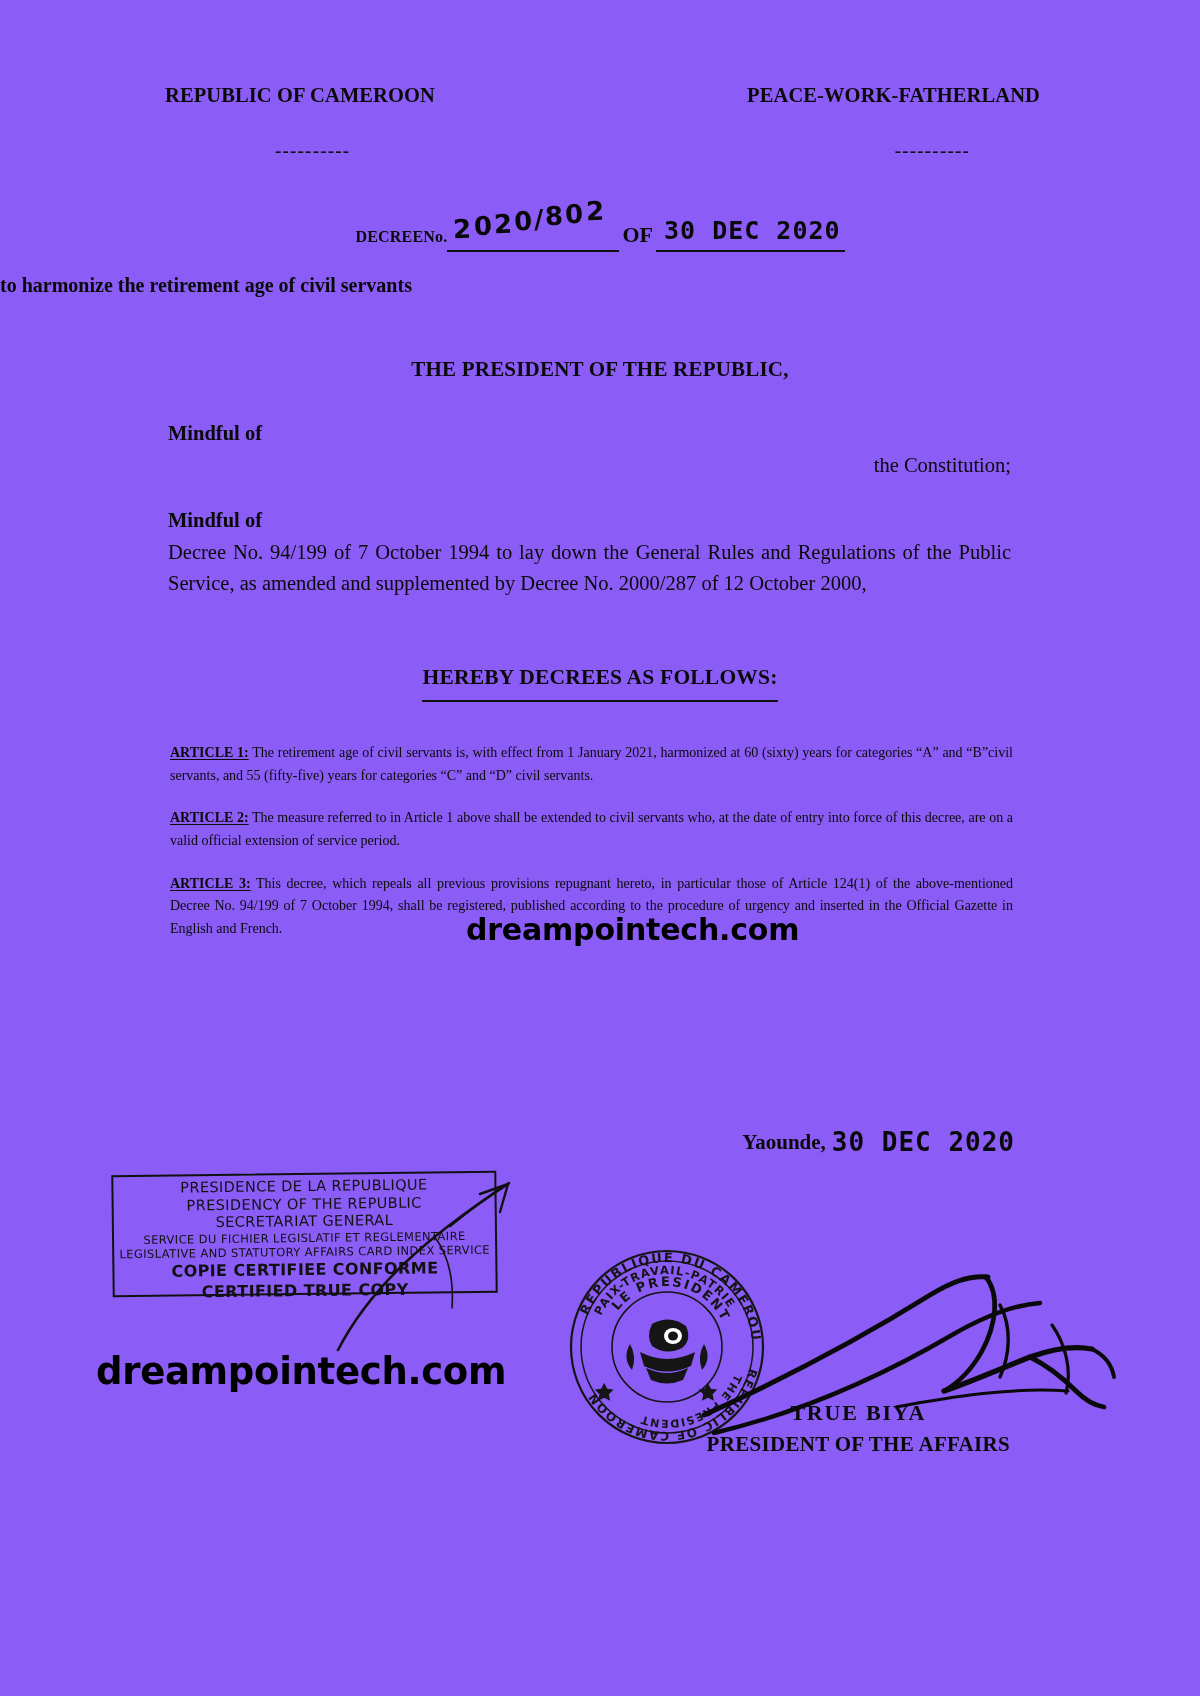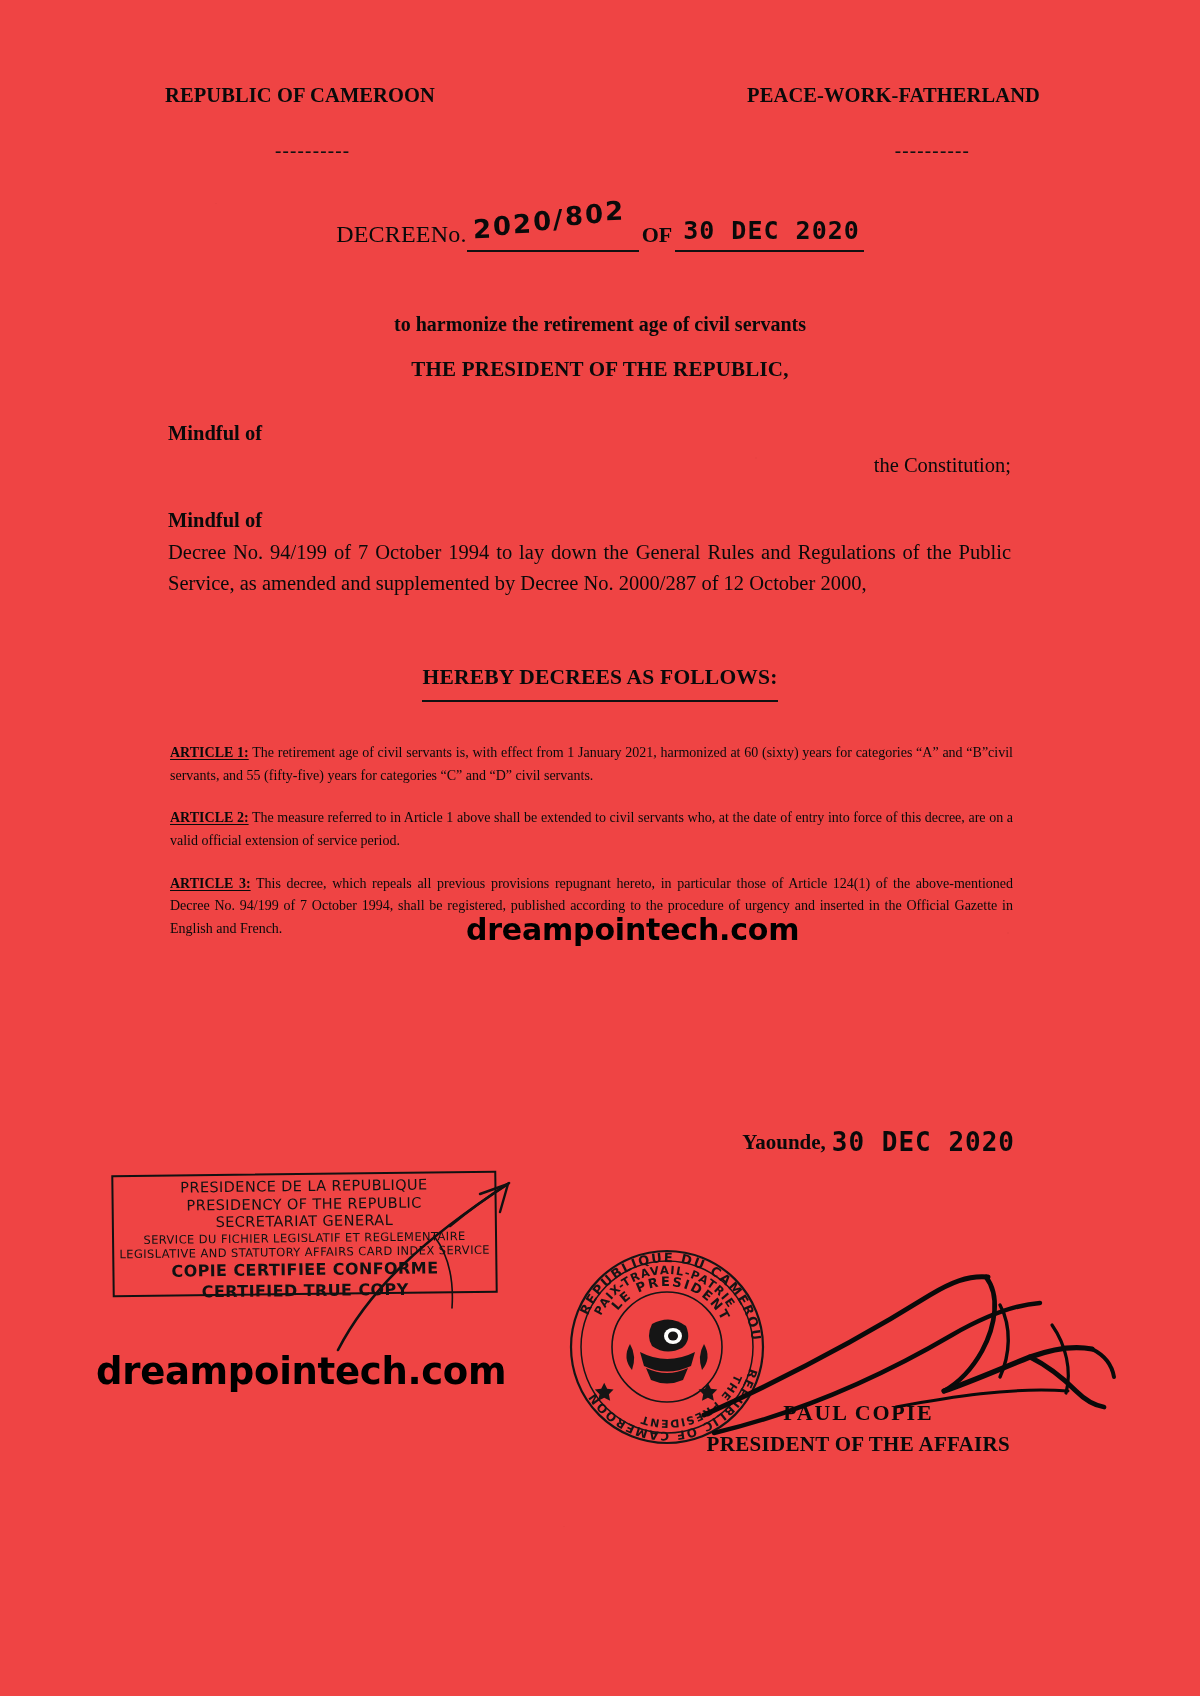--- a/index.html
+++ b/index.html
@@ -4,21 +4,21 @@
 <style>
   html, body {
     margin: 0;
     padding: 0;
     background: #ffffff;
   }
   .page {
     position: relative;
     width: 1200px;
     height: 1696px;
-    background: #ef4444;
+    background: #8b5cf6;
     overflow: hidden;
     font-family: "Liberation Serif", "DejaVu Serif", serif;
     color: #0a0a0a;
   }
 
   
   .grain {
     position: absolute;
     inset: 0;
     pointer-events: none;
@@ -66,22 +66,22 @@
   
   .decree-line {
     position: absolute;
     top: 218px;
     left: 0;
     right: 0;
     text-align: center;
     white-space: nowrap;
   }
   .decree-label {
-    font-weight: normal;
-    font-size: 24px;
+    font-weight: bold;
+    font-size: 16px;
     letter-spacing: .2px;
   }
   .stampnum {
     display: inline-block;
     position: relative;
     min-width: 162px;
     border-bottom: 2.4px solid #111;
     padding: 0 4px 2px 6px;
     vertical-align: baseline;
     text-align: left;
@@ -120,24 +120,22 @@
     font-size: 25px;
     letter-spacing: 1px;
     display: inline-block;
     transform: translateY(-3px);
   }
 
   .subtitle {
     position: absolute;
     top: 274px;
     left: 0; right: 0;
-    text-align: center;
     font-weight: bold;
     font-size: 20px;
-    margin-top: 39px;
   }
 
   .president-line {
     position: absolute;
     top: 357px;
     left: 0; right: 0;
     text-align: center;
     font-weight: bold;
     font-size: 21px;
     letter-spacing: .2px;
@@ -442,20 +440,20 @@
       <path d="M244 126 C 268 118, 300 104, 330 92 C 352 84, 372 80, 392 84" stroke-width="5.2"></path>
       <path d="M300 40 C 312 62, 310 90, 300 112" stroke-width="3.4"></path>
       <path d="M330 92 C 346 100, 362 112, 376 126 C 384 134, 392 140, 404 142" stroke-width="4.8"></path>
       <path d="M352 60 C 366 80, 372 106, 366 128" stroke-width="3.2"></path>
       <path d="M196 142 C 250 132, 310 122, 368 126" stroke-width="3"></path>
       <path d="M392 84 C 404 90, 412 100, 414 112" stroke-width="4"></path>
     </g>
   </svg>
 
   <div class="sigblock">
-    <div class="name">PAUL  COPIE</div>
+    <div class="name">TRUE  BIYA</div>
     <div class="role">PRESIDENT OF THE AFFAIRS</div>
   </div>
 
   <div class="wm wm-mid">dreampointech.com</div>
   <div class="wm wm-bottom">dreampointech.com</div>
 
 </div>
 
 </body></html>

